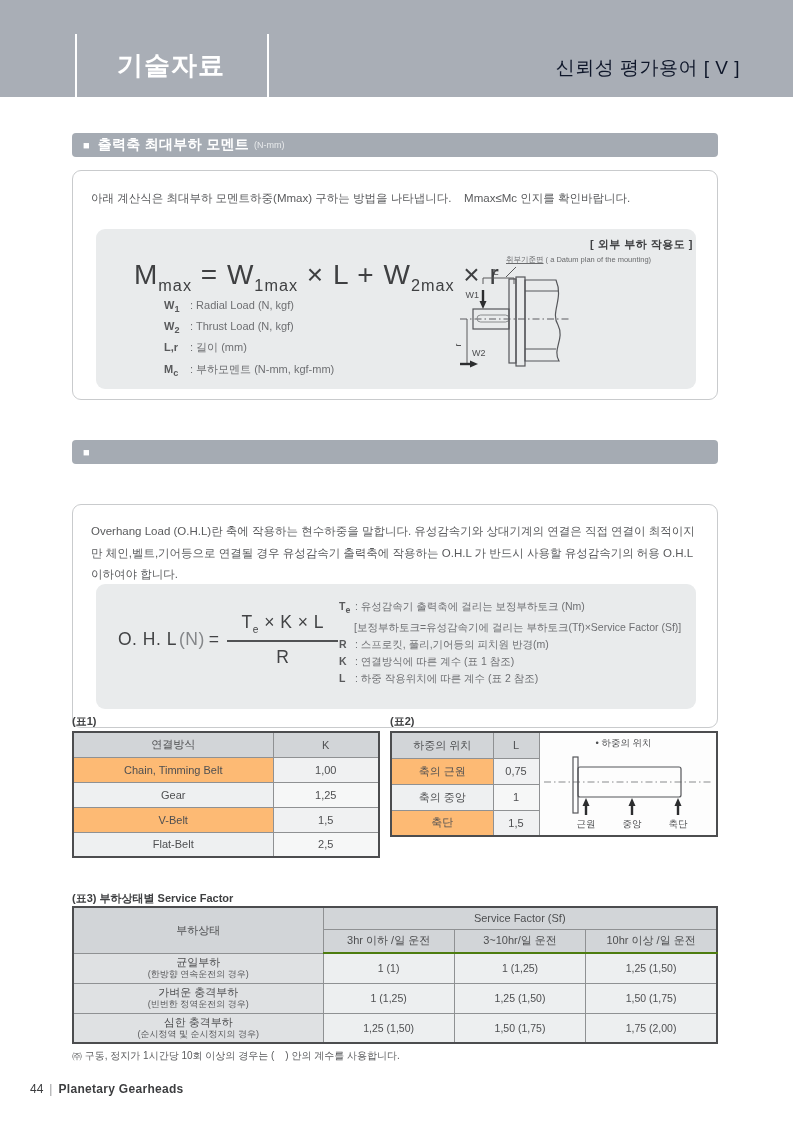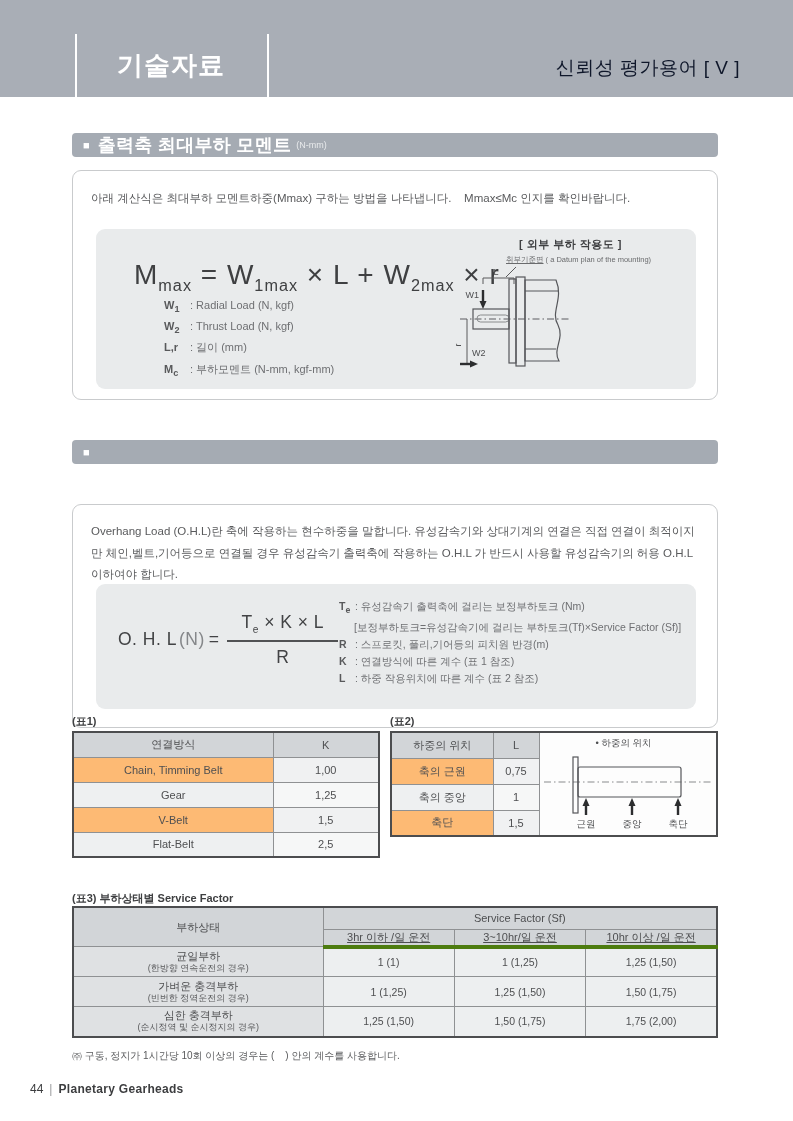--- a/index.html
+++ b/index.html
@@ -9,41 +9,41 @@
 
   
   .band { position:absolute; left:0; top:0; width:793px; height:97px; background:#a9aeb6; }
   .band-divider { position:absolute; top:34px; height:63px; width:2px; background:#ffffff; }
   .band-title { position:absolute; left:75px; top:0; width:192px; height:97px; display:flex; align-items:flex-end; justify-content:center; padding-bottom:14px; color:#ffffff; font-size:26px; font-weight:bold; letter-spacing:1px; }
   .band-sub { position:absolute; right:53px; top:0; height:97px; display:flex; align-items:flex-end; padding-bottom:16px; color:#0f172a; font-size:19px; letter-spacing:0.5px; }
 
   
   .secbar { position:absolute; left:72px; width:646px; height:24px; background:#a5abb3; border-radius:4px; display:flex; align-items:center; padding-left:11px; color:#ffffff; }
   .secbar .bullet { font-size:11px; margin-right:8px; }
-  .secbar .sec-title { font-size:18px; font-weight:bold; letter-spacing:0.3px; }
+  .secbar .sec-title { font-size:14px; font-weight:bold; letter-spacing:0.3px; }
   .secbar .sec-unit { font-size:9px; margin-left:5px; color:#e8eaec; }
 
   
   .obox { position:absolute; left:72px; width:646px; background:#ffffff; border:1px solid #c9cbcd; border-radius:9px; }
   .intro { position:absolute; left:18px; right:16px; font-size:11.5px; line-height:21.5px; color:#595a5c; white-space:pre-wrap; }
   .ibox { position:absolute; left:23px; width:600px; background:#e9ebec; border-radius:9px; }
 
   
   .f1 { position:absolute; left:38px; top:30px; font-size:28px; color:#3f4042; letter-spacing:1px; }
   .f1 sub, .f2 sub { font-size:0.58em; }
   .legend { position:absolute; font-size:11px; color:#6e6f72; }
   .legend .lrow { display:flex; line-height:17px; }
   .legend .lsym { font-weight:bold; color:#58595b; min-width:26px; text-align:left; }
   .legend2 .lsym { min-width:16px; }
   .legend .ldesc { }
   .lrow.indent { margin-left:15px; }
 
   
   .fig1 { position:absolute; left:352px; top:8px; width:245px; height:148px; }
-  .fig1-title { text-align:center; font-size:11px; font-weight:bold; color:#3f4042; letter-spacing:0.5px; }
+  .fig1-title { text-align:right; font-size:11px; font-weight:bold; color:#3f4042; letter-spacing:0.5px; }
   .fig1-datum { margin:3px 0 0 58px; font-size:7.5px; color:#6a6b6d; }
   .fig1-datum .u { text-decoration:underline; }
   .fig1 svg { display:block; margin-top:0px; }
 
   
   .f2 { position:absolute; left:22px; top:28px; display:flex; align-items:center; font-size:17.5px; color:#424345; letter-spacing:0.5px; }
   .f2 .ohl-n { color:#85878a; margin:0 4px 0 2px; }
   .frac { display:inline-flex; flex-direction:column; align-items:center; margin-left:8px; }
   .frac .num { padding:0 14px 5px; border-bottom:2px solid #515254; }
   .frac .den { padding-top:5px; }
@@ -57,21 +57,21 @@
   .valA { background:#f0f1f2; }
   .lblB { background:#eef0f1; }
   .valB { background:#f6f7f7; }
   .t1 th { height:25px; font-size:12px; }
   .t1 td { height:25px; }
   .t2 th { height:26px; font-size:12px; }
   .t2 td { height:26px; }
   .figcell { background:#fdfdfd; }
   .figcap { font-size:9.5px; color:#4e4f51; text-align:left; margin:0 0 1px 56px; }
   .t3 th { font-size:11px; }
-  .t3 .subhead th { border-bottom:4px solid #4d7c0f; height:16px;text-decoration:underline; }
+  .t3 .subhead th { border-bottom:2px solid #4d7c0f; height:24px; }
   .t3 .ghead { height:22px; }
   .t3 td.lbl { background:#dfe1e3; }
   .t3 td.val { background:#edeff0; font-size:10.5px; }
   .t3 td { height:30px; }
   .t3 .rname { font-size:11px; line-height:13px; }
   .t3 .rsub { font-size:9px; line-height:11px; color:#5a5b5d; }
   .footnote { position:absolute; left:72px; font-size:10px; color:#595a5c; white-space:pre-wrap; }
 
   
   .footer { position:absolute; left:30px; top:1082px; font-size:12px; color:#3c3d3f; display:flex; align-items:center; }

